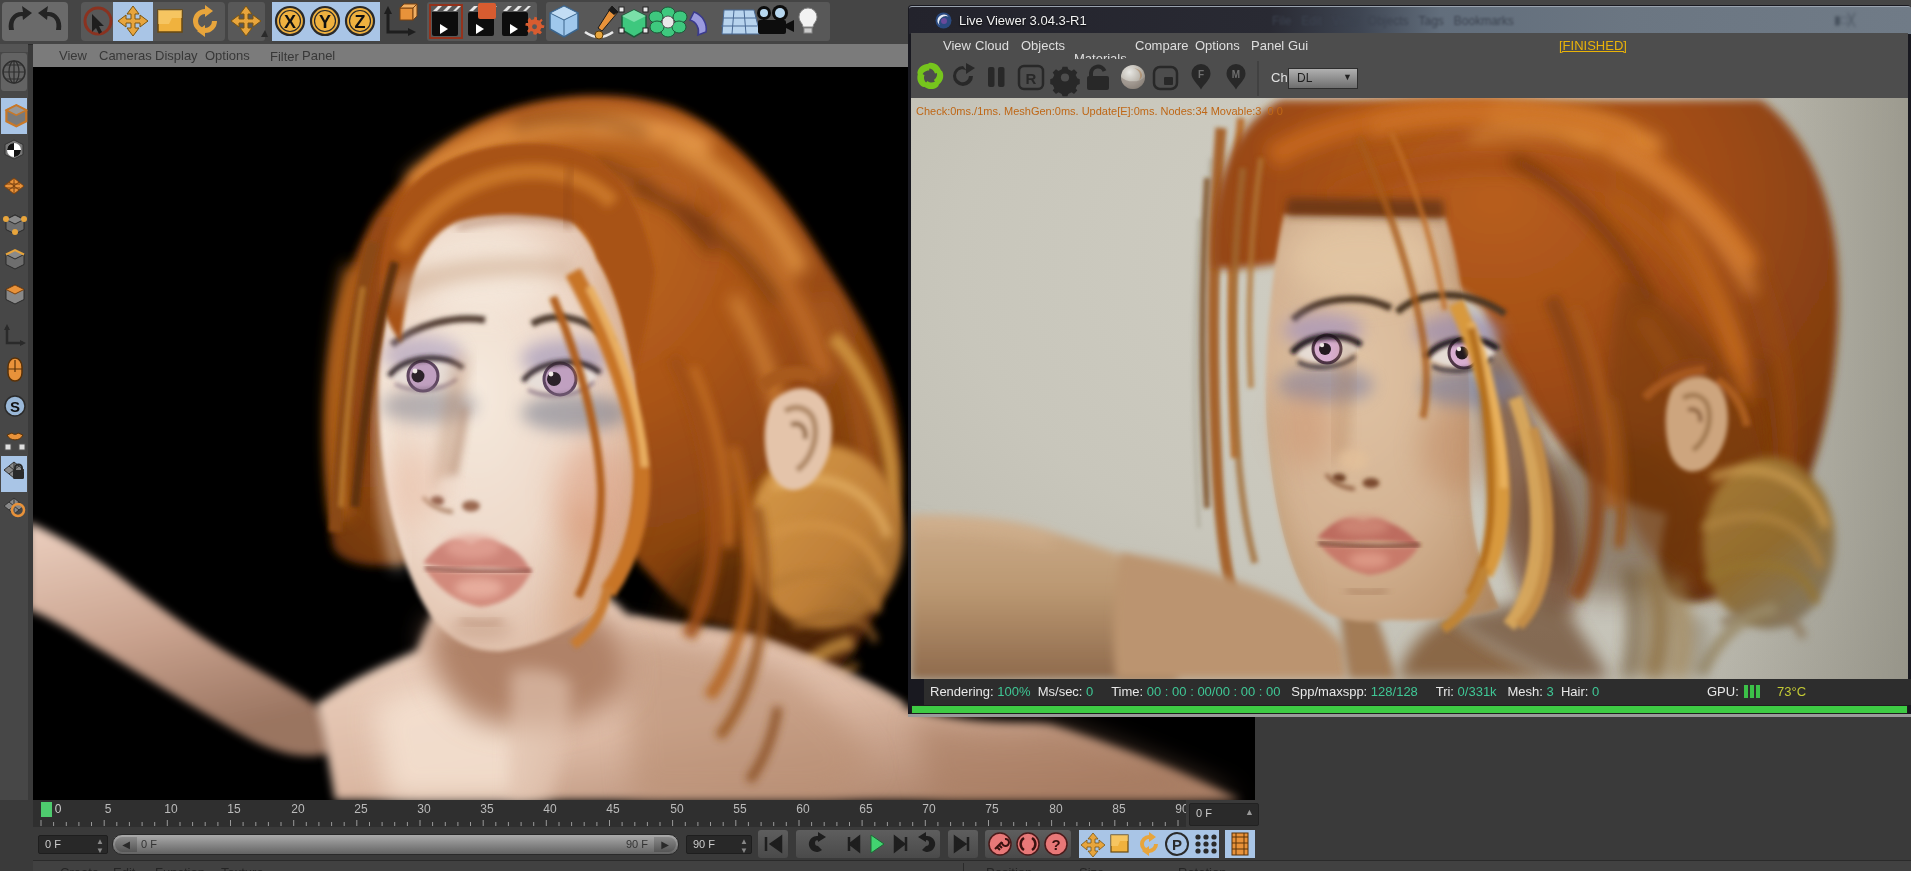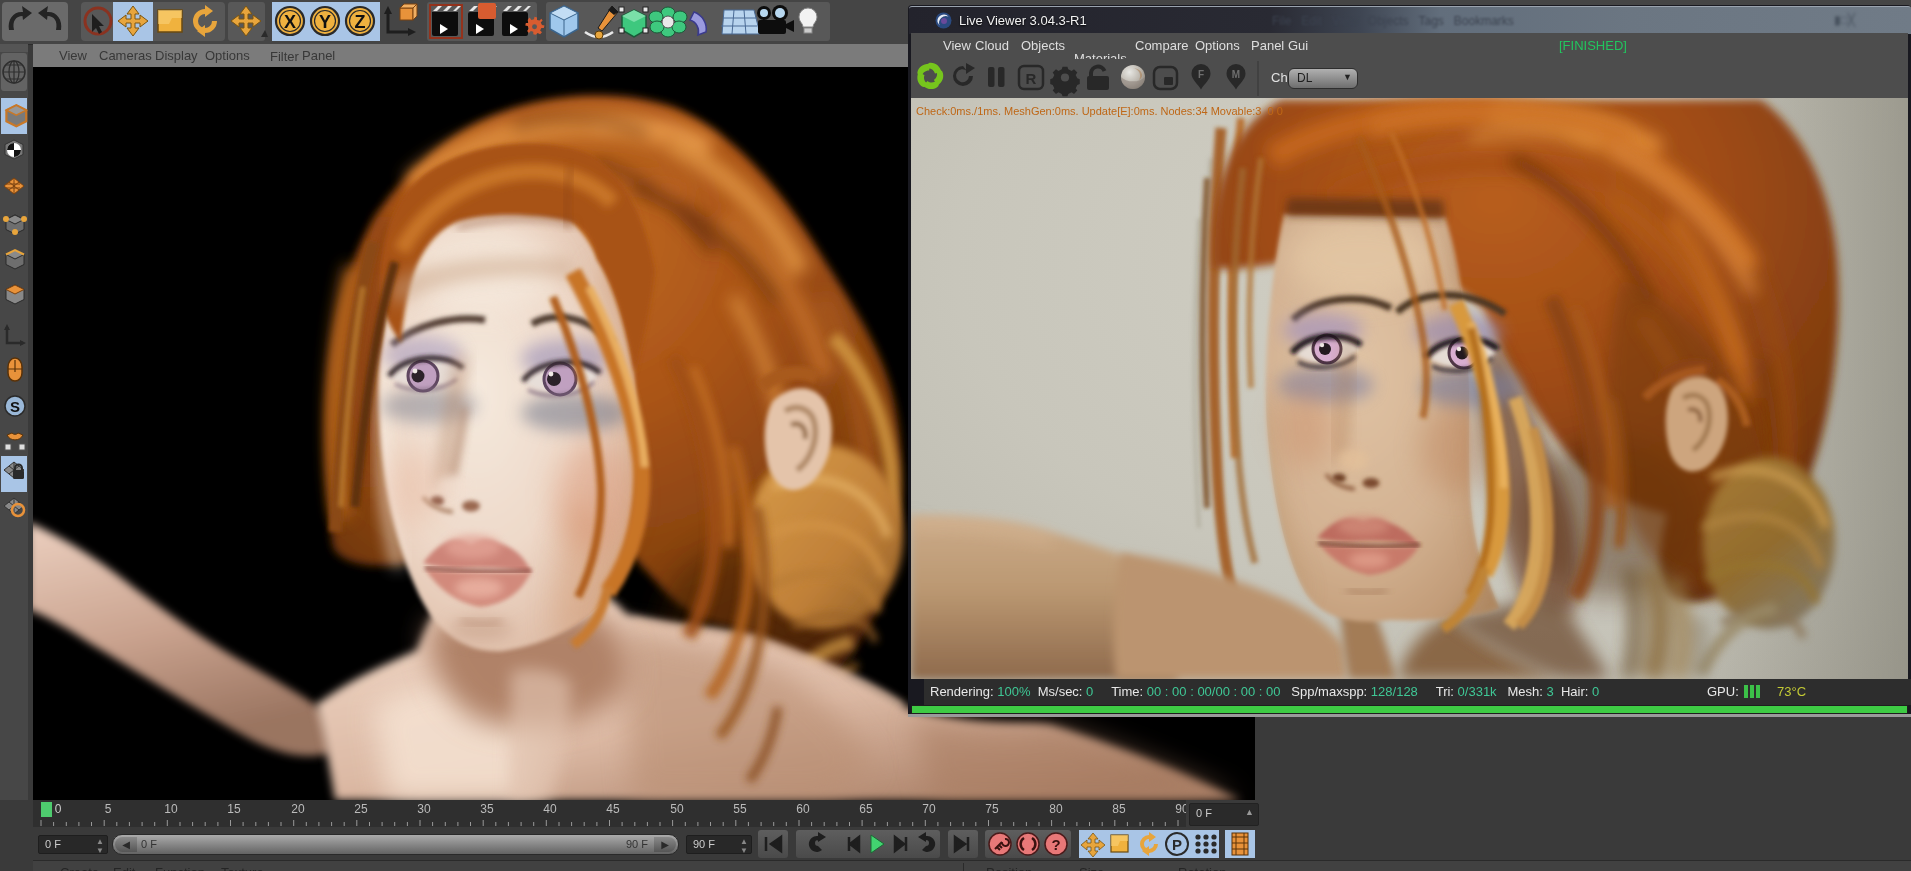--- a/index.html
+++ b/index.html
@@ -581,21 +581,21 @@
 
   <div class="abs" style="left:3px;top:28px;width:997px;height:26px;background:#4d4d4d;border-bottom:1px solid #404040;color:#dedede;font-size:13px;">
     <span class="abs" style="left:32px;top:5px;">View</span>
     <span class="abs" style="left:64px;top:5px;">Cloud</span>
     <span class="abs" style="left:110px;top:5px;">Objects</span>
     <span class="abs" style="left:163px;top:18px;">Materials</span>
     <span class="abs" style="left:224px;top:5px;">Compare</span>
     <span class="abs" style="left:284px;top:5px;">Options</span>
     <span class="abs" style="left:340px;top:5px;">Panel</span>
     <span class="abs" style="left:377px;top:5px;">Gui</span>
-    <span class="abs" style="left:648px;top:5px;color:#22c55e;">[FINISHED]</span>
+    <span class="abs" style="left:648px;top:5px;color:#eab308;text-decoration:underline;">[FINISHED]</span>
   </div>
 
   <div class="abs" id="lvtools" style="left:3px;top:54px;width:997px;height:39px;background:#4d4d4d;">
     <svg width="460" height="39" viewBox="0 0 460 39" style="position:absolute;left:0;top:0;">
       <g transform="translate(19,17)">
         <g fill="#76c51d">
           <path d="M-1 -13 C5 -14 10 -10 11.5 -4 L5 -2.5 C4 -6 1 -8 -2.5 -7.5 C-3 -10 -2.5 -12 -1 -13 z" transform="rotate(0)"></path>
           <path d="M-1 -13 C5 -14 10 -10 11.5 -4 L5 -2.5 C4 -6 1 -8 -2.5 -7.5 C-3 -10 -2.5 -12 -1 -13 z" transform="rotate(72)"></path>
           <path d="M-1 -13 C5 -14 10 -10 11.5 -4 L5 -2.5 C4 -6 1 -8 -2.5 -7.5 C-3 -10 -2.5 -12 -1 -13 z" transform="rotate(144)"></path>
           <path d="M-1 -13 C5 -14 10 -10 11.5 -4 L5 -2.5 C4 -6 1 -8 -2.5 -7.5 C-3 -10 -2.5 -12 -1 -13 z" transform="rotate(216)"></path>
@@ -626,21 +626,21 @@
       <rect x="253" y="18" width="9" height="8" rx="1" fill="#282828"></rect>
       <g fill="#282828">
         <path d="M290 5 a9.5 9.5 0 0 1 9.5 9.5 c0 6 -6 10 -9.5 16 c-3.5 -6 -9.5 -10 -9.5 -16 a9.5 9.5 0 0 1 9.5 -9.5 z"></path>
         <path d="M325 5 a9.5 9.5 0 0 1 9.5 9.5 c0 6 -6 10 -9.5 16 c-3.5 -6 -9.5 -10 -9.5 -16 a9.5 9.5 0 0 1 9.5 -9.5 z"></path>
       </g>
       <text x="290" y="19" font-size="10" font-weight="bold" text-anchor="middle" fill="#6e6e6e" font-family="Liberation Sans">F</text>
       <text x="325" y="19" font-size="10" font-weight="bold" text-anchor="middle" fill="#6e6e6e" font-family="Liberation Sans">M</text>
       <line x1="347" y1="2" x2="347" y2="37" stroke="#414141" stroke-width="2"></line>
     </svg>
     <span class="abs" style="left:344px;top:11px;color:#e2e2e2;font-size:13px;margin-left:16px;">Chn:</span>
-    <div class="abs" style="left:377px;top:9px;width:68px;height:19px;border:1px solid #2e2e2e;border-radius:6px;background:linear-gradient(#b0b0b0,#6e6e6e);color:#1e1e1e;font-size:12px;">
+    <div class="abs" style="left:377px;top:9px;width:68px;height:19px;border:1px solid #2e2e2e;border-radius:0;background:linear-gradient(#b0b0b0,#6e6e6e);color:#1e1e1e;font-size:12px;">
       <span class="abs" style="left:8px;top:2px;">DL</span>
       <span class="abs" style="right:5px;top:3px;font-size:9px;color:#222;">▼</span>
     </div>
   </div>
 
   <div class="abs" style="left:3px;top:93px;width:997px;height:581px;background:#c7c5ba;overflow:hidden;" id="vpright">
 <svg width="997" height="581" viewBox="0 0 997 581">
 <defs>
   <filter id="rb2" x="-40%" y="-40%" width="180%" height="180%">
             <feGaussianBlur stdDeviation="2"></feGaussianBlur>

